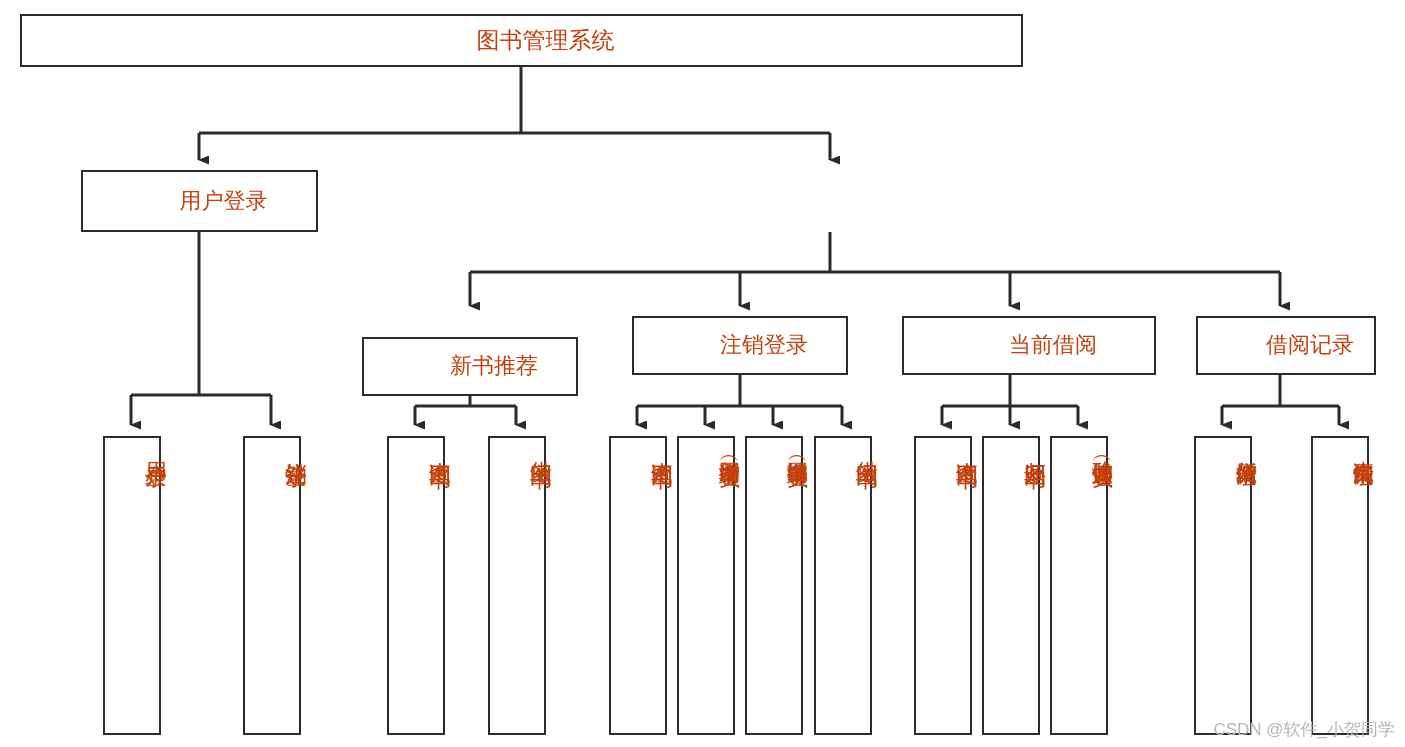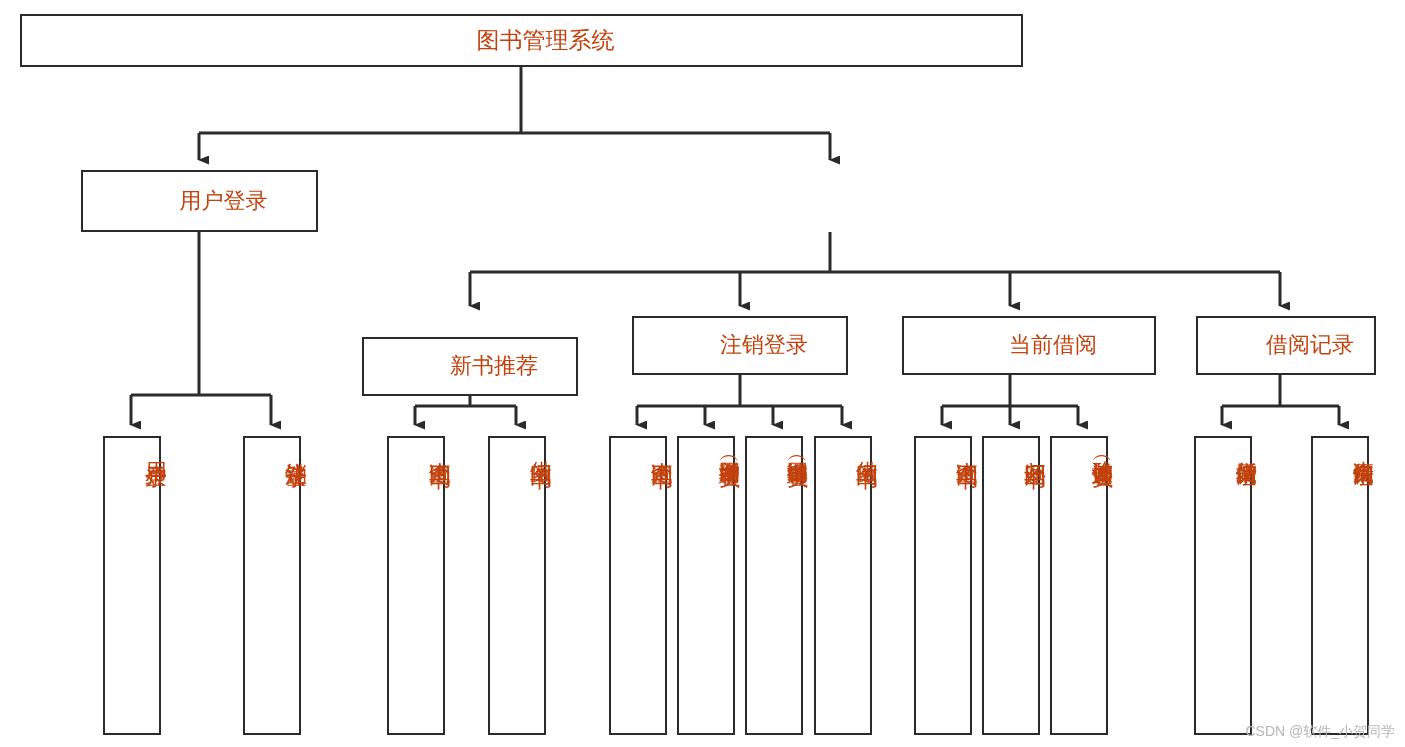--- a/index.html
+++ b/index.html
@@ -56,21 +56,21 @@
     line-height: 1;
   }
   .node-leaf.leaf-tall > .node-label {
     font-size: 21px;
     letter-spacing: 1px;
   }
   #watermark {
     position: absolute;
     right: 10px;
     bottom: 6px;
-    font-size: 14px;
+    font-size: 17px;
     color: #b6b6b6;
     white-space: nowrap;
     pointer-events: none;
   }
 </style>
 </head>
 <body>
 
 <div id="canvas">
 

